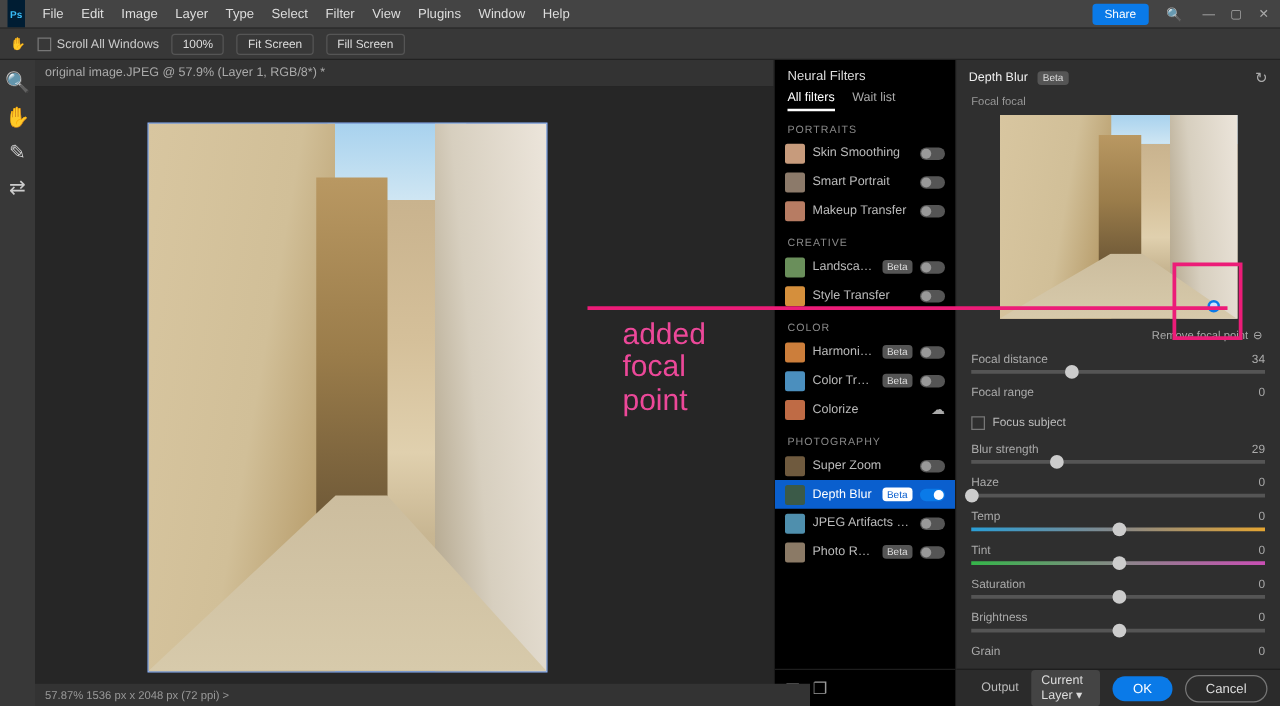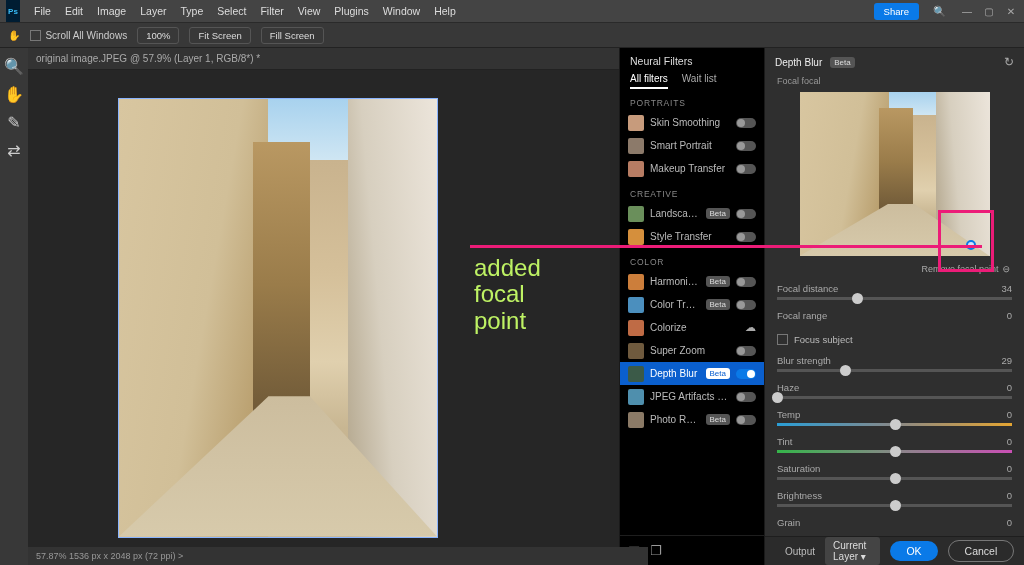--- a/index.html
+++ b/index.html
@@ -17,21 +17,21 @@
 .ltools .tool{width:20px;height:20px;display:flex;align-items:center;justify-content:center;color:#ccc}
 .docarea{flex:1;background:#262626;display:flex;flex-direction:column;min-width:0}
 .doctab{height:22px;background:#333;display:flex;align-items:center;font-size:10px;padding:0 8px;color:#aaa;border-bottom:1px solid #222}
 .canvaswrap{flex:1;display:flex;align-items:center;justify-content:flex-start;padding-left:90px;background:#262626;position:relative}
 .photo{width:320px;height:440px;border:1px solid #8ab4ff;position:relative;background:linear-gradient(180deg,#b3d8f0 0%,#b3d8f0 14%,#c9b38e 14%,#d5c09a 40%,#e0d0ae 60%,#c8b692 75%,#b9a885 100%)}
 .photo .lwall{position:absolute;left:0;top:0;width:47%;height:100%;background:linear-gradient(100deg,#d8c6a0 0%,#d1bf98 55%,#b99f6e 85%)}
 .photo .rwall{position:absolute;right:0;top:0;width:28%;height:100%;background:linear-gradient(265deg,#ece5db 0%,#d7cfbf 60%,#b2a58b 100%)}
 .photo .corridor{position:absolute;left:42%;top:10%;width:18%;height:65%;background:linear-gradient(180deg,#b99862 0%,#9a7c4a 50%,#6b5636 100%)}
 .photo .floor{position:absolute;left:0;bottom:0;width:100%;height:32%;background:linear-gradient(180deg,#ccbd9e 0%,#d7caab 100%);clip-path:polygon(47% 0%,60% 0%,100% 100%,0% 100%)}
 .photo .sky{position:absolute;left:45%;top:0;width:35%;height:14%;background:linear-gradient(180deg,#a8d2ee,#cfe6f3)}
-.annotation{position:absolute;left:446px;top:185px;font-family:Verdana,Arial,sans-serif;font-weight:400;color:#bef264;font-size:24px;line-height:1.1}
+.annotation{position:absolute;left:470px;top:185px;font-family:Verdana,Arial,sans-serif;font-weight:400;color:#ec4899;font-size:24px;line-height:1.1}
 .annoline{position:absolute;height:3px;background:#ec1c78;top:245px;left:470px;width:512px;z-index:50}
 .sidepanel{width:405px;background:#2b2b2b;display:flex;border-left:1px solid #1a1a1a}
 .nfcol{width:145px;background:#000000;border-right:1px solid #1a1a1a;display:flex;flex-direction:column}
 .nfhdr{font-size:10.5px;color:#ddd;padding:7px 10px 2px}
 .tabs{display:flex;gap:14px;padding:4px 10px 0;font-size:10px;color:#aaa}
 .tabs .act{color:#fff;border-bottom:2px solid #fff;padding-bottom:3px}
 .cat{font-size:8.5px;letter-spacing:.8px;color:#888;padding:9px 10px 3px;text-transform:uppercase}
 .frow{display:flex;align-items:center;gap:6px;padding:3.5px 8px;font-size:10px;color:#bbb;position:relative}
 .frow.sel{background:#0a5fce;color:#fff}
 .frow .fthumb{width:16px;height:16px;background:#555;border-radius:2px;flex:none}
@@ -189,20 +189,21 @@
             <span class="flbl">Color Transfer</span>
             <span class="beta">Beta</span>
             <span class="toggle"></span>
           </div>
        <div class="frow">
             <div class="fthumb" style="background:#bf6b45"></div>
             <span class="flbl">Colorize</span>
             <span class="dlicon">☁</span>
           </div>
 
+       <div class="cat">PHOTOGRAPHY</div>
        <div class="frow">
             <div class="fthumb" style="background:#6f5a3e"></div>
             <span class="flbl">Super Zoom</span>
             <span class="toggle"></span>
           </div>
        <div class="frow sel">
             <div class="fthumb" style="background:#3b5a48"></div>
             <span class="flbl">Depth Blur</span>
             <span class="beta">Beta</span>
             <span class="toggle on"></span>

